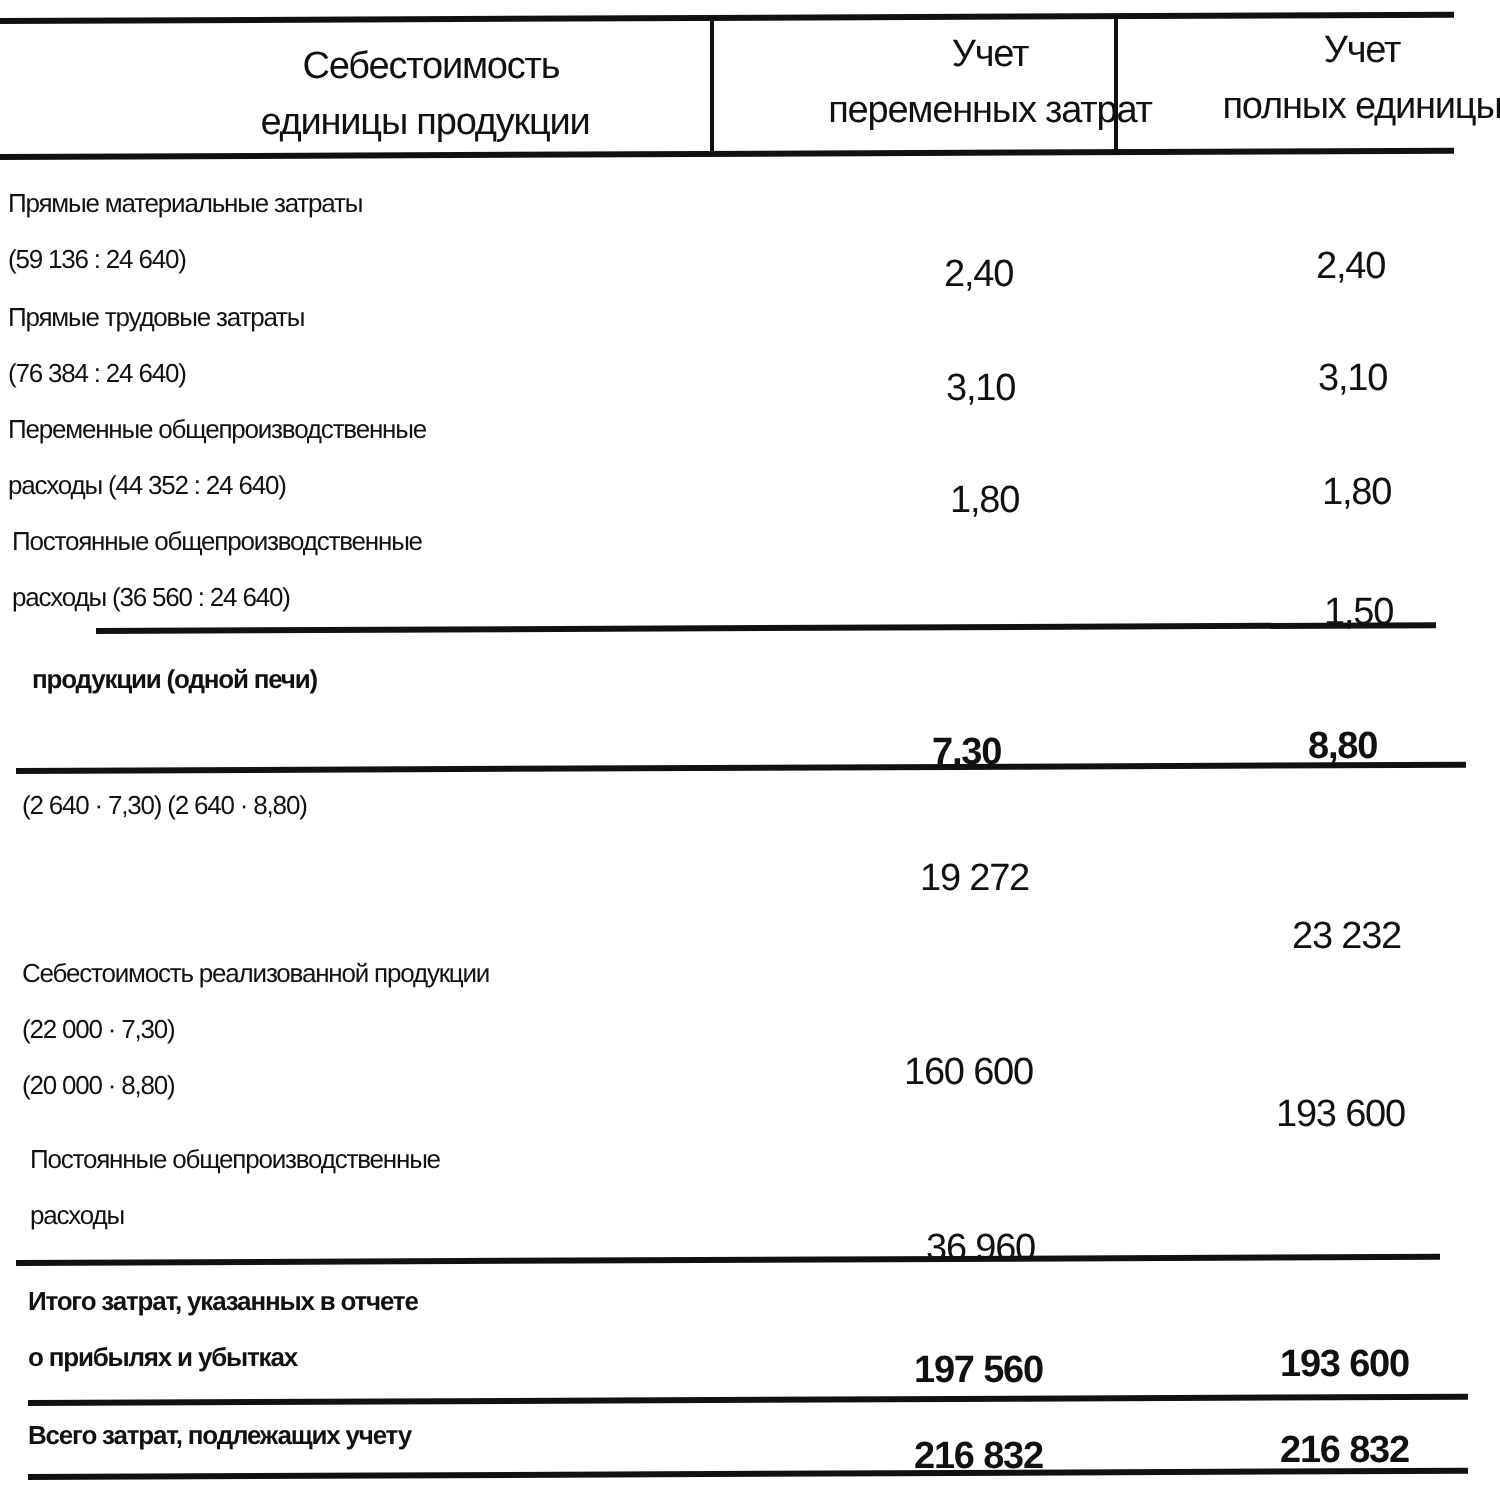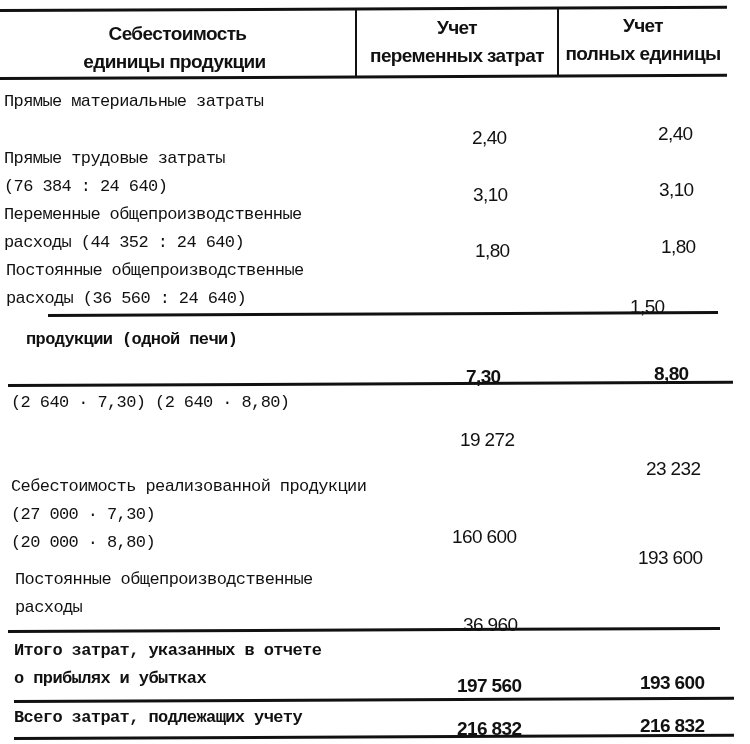--- a/index.html
+++ b/index.html
@@ -1,24 +1,24 @@
 <!DOCTYPE html>
 <html><head>
 <meta charset="utf-8">
 <style>
   html, body { margin: 0; padding: 0; background: #ffffff; }
   body { width: 750px; height: 744px; position: relative; overflow: hidden;
          font-family: "Liberation Sans", sans-serif; color: #111111; }
   .rule { position: absolute; background: #111111; height: 3px; }
   .vrule { position: absolute; background: #111111; width: 2px; }
-  .t { position: absolute; font-size: 17px; line-height: 28px; white-space: nowrap;
-       letter-spacing: -0.6px; transform-origin: left top; font-family: Liberation Mono, monospace; }
+  .t { position: absolute; font-size: 13px; line-height: 28px; white-space: nowrap;
+       letter-spacing: -0.6px; transform-origin: left top; }
   .b { font-weight: bold; }
-  .hdr { position: absolute; font-size: 19px; line-height: 28px; font-weight: bold;
-         text-align: center; white-space: nowrap; letter-spacing: -0.6px; }
+  .hdr { position: absolute; font-size: 19px; line-height: 28px; font-weight: normal;
+         text-align: center; white-space: nowrap; letter-spacing: -0.6px; padding-left: 38px; }
   .num { position: absolute; font-size: 19px; line-height: 28px; white-space: nowrap;
          letter-spacing: -0.6px; margin-top: 18px; }
 </style>
 </head>
 <body>
 
 <div>
 
   <div class="rule" style="left:0;top:9px;width:727px;transform:rotate(-0.25deg);transform-origin:left"></div>
   <div class="rule" style="left:0;top:77px;width:727px;transform:rotate(-0.25deg);transform-origin:left"></div>
@@ -40,20 +40,21 @@
     <div>переменных затрат</div>
   </div>
   <div class="hdr" style="left:559px;top:12px;width:168px">
     <div>Учет</div>
     <div>полных единицы</div>
   </div>
 
   <div>
     <div class="t" style="left:4px;top:88px">
       <div>Прямые материальные затраты</div>
+      <div>(59 136 : 24 640)</div>
     </div>
     <div class="num" style="left:472px;top:106px">2,40</div>
     <div class="num" style="left:658px;top:102px">2,40</div>
   </div>
 
   <div>
     <div class="t" style="left:4px;top:145px">
       <div>Прямые трудовые затраты</div>
       <div>(76 384 : 24 640)</div>
     </div>
@@ -69,43 +70,43 @@
     <div class="num" style="left:475px;top:219px">1,80</div>
     <div class="num" style="left:661px;top:215px">1,80</div>
   </div>
 
   <div>
     <div class="t" style="left:6px;top:257px">
       <div>Постоянные общепроизводственные</div>
       <div>расходы (36 560 : 24 640)</div>
     </div>
     <div class="num" style="left:475px;top:275px"></div>
-    <div class="num" style="left:630px;top:275px">1,50</div>
+    <div class="num" style="left:662px;top:275px">1,50</div>
   </div>
 
   <div>
     <div class="t b" style="left:8px;top:326px">
-      <div style="margin-left:18px">продукции (одной печи)</div>
+      <div style="margin-left:8px">продукции (одной печи)</div>
     </div>
     <div class="num b" style="left:466px;top:345px">7,30</div>
     <div class="num b" style="left:654px;top:342px">8,80</div>
   </div>
 
   <div>
     <div class="t" style="left:11px;top:389px">
       <div>(2 640 · 7,30) (2 640 · 8,80)</div>
     </div>
     <div class="num" style="left:460px;top:408px">19 272</div>
     <div class="num" style="left:646px;top:437px">23 232</div>
   </div>
 
   <div>
     <div class="t" style="left:11px;top:473px">
       <div>Себестоимость реализованной продукции</div>
-      <div>(27 000 · 7,30)</div>
+      <div>(22 000 · 7,30)</div>
       <div>(20 000 · 8,80)</div>
     </div>
     <div class="num" style="left:452px;top:505px">160 600</div>
     <div class="num" style="left:638px;top:526px">193 600</div>
   </div>
 
   <div>
     <div class="t" style="left:15px;top:566px">
       <div>Постоянные общепроизводственные</div>
       <div>расходы</div>

